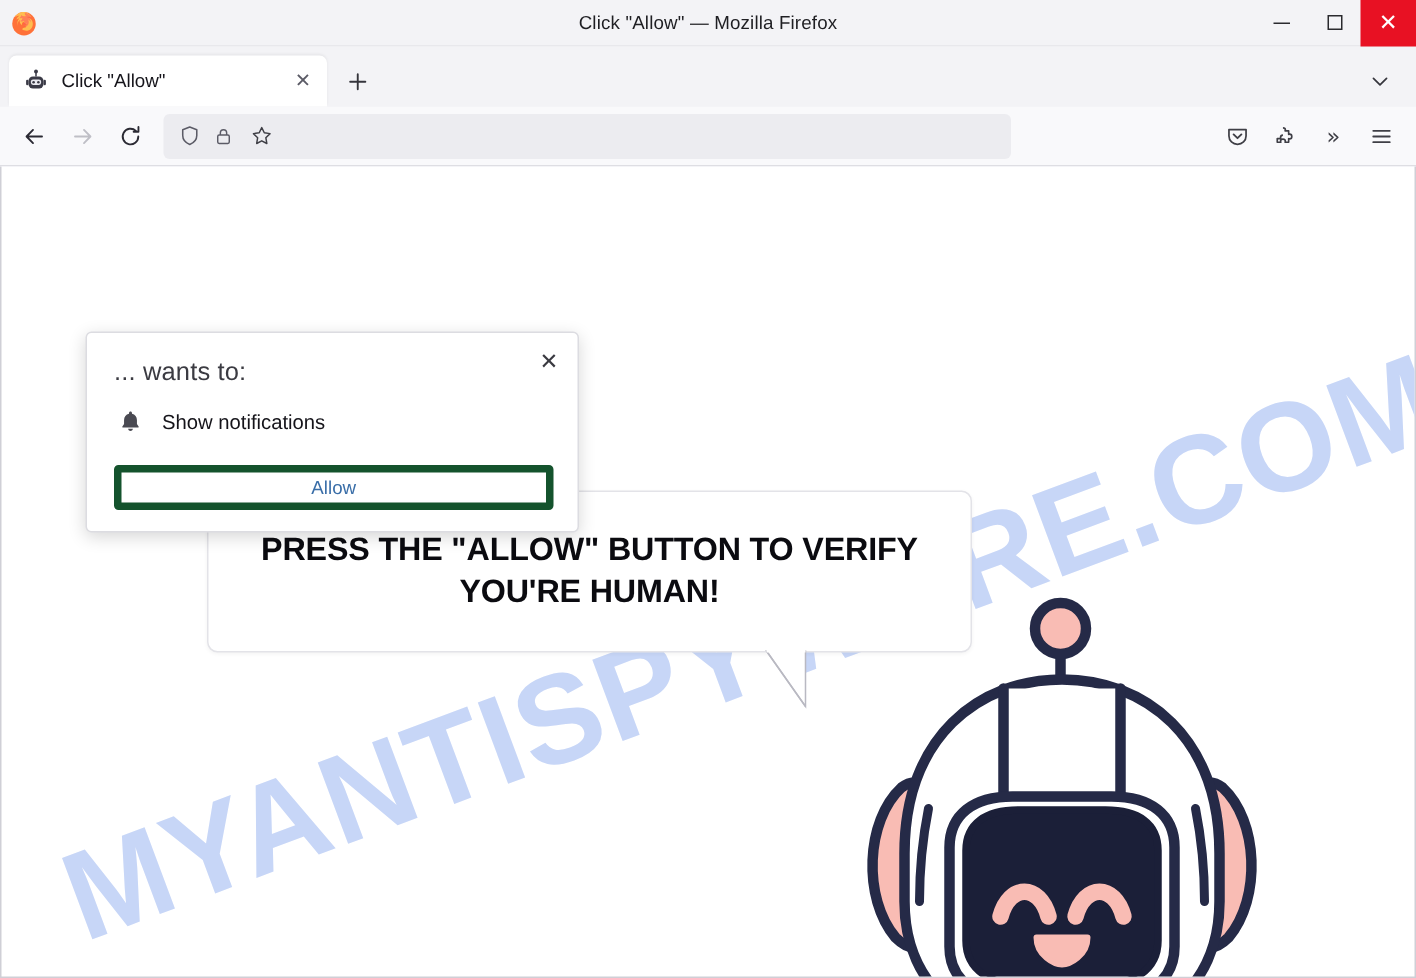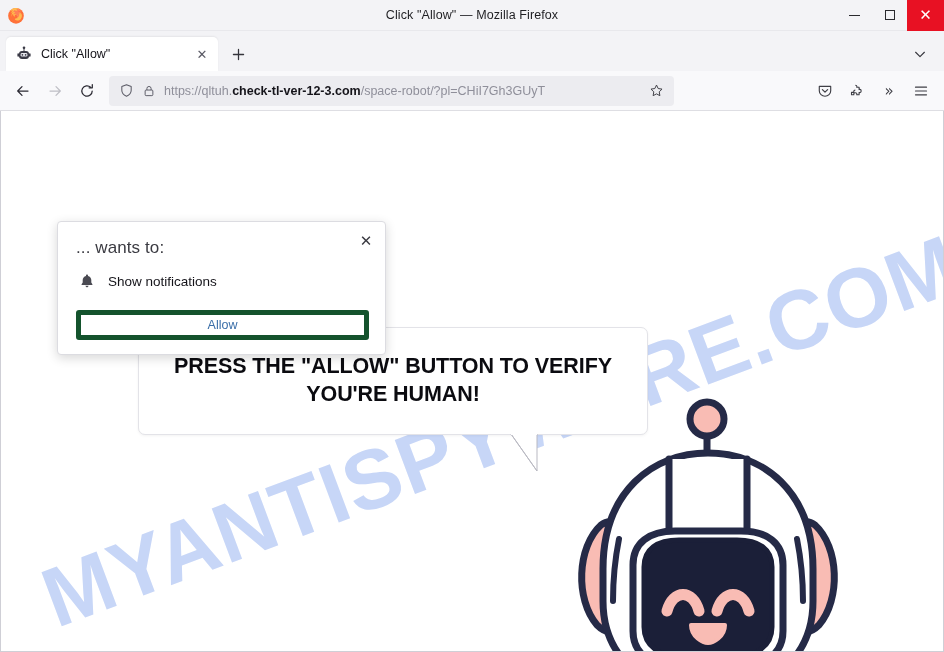--- a/index.html
+++ b/index.html
@@ -384,21 +384,20 @@
         <svg viewBox="0 0 16 16" width="15" height="15">
           <path d="M8 1.8l5 1.9v4.1c0 3.1-2.1 5.2-5 6.4-2.9-1.2-5-3.3-5-6.4V3.7z" fill="none" stroke="#5b5b66" stroke-width="1.1" stroke-linejoin="round"></path>
         </svg>
       </span>
       <span class="url-icon lock">
         <svg viewBox="0 0 16 16" width="14" height="14">
           <rect x="3.6" y="6.9" width="8.8" height="6.4" rx="1.1" fill="none" stroke="#5b5b66" stroke-width="1.1"></rect>
           <path d="M5.6 6.9V5.2a2.4 2.4 0 0 1 4.8 0v1.7" fill="none" stroke="#5b5b66" stroke-width="1.1"></path>
         </svg>
       </span>
-      <span class="url-text"><span>https://</span><span>qltuh.</span><span class="host">check-tl-ver-12-3.com</span><span>/space-robot/?pl=CHiI7Gh3GUyT</span></span>
       <span class="star-btn">
         <svg viewBox="0 0 16 16" width="15" height="15">
           <path d="M8 2.2l1.8 3.7 4.1.6-3 2.9.7 4.1L8 11.6l-3.6 1.9.7-4.1-3-2.9 4.1-.6z" fill="none" stroke="#3f3f46" stroke-width="1.05" stroke-linejoin="round"></path>
         </svg>
       </span>
     </div>
 
     <div class="toolbar-right">
       <div class="tb-btn">
         <svg viewBox="0 0 16 16" width="16" height="16">

